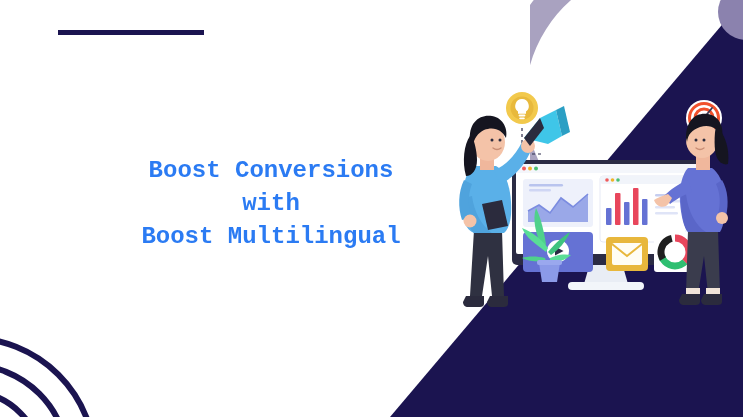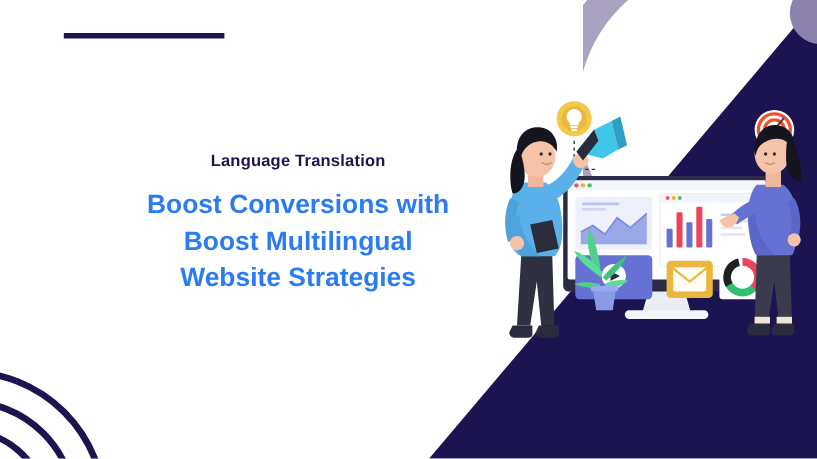--- a/index.html
+++ b/index.html
@@ -73,21 +73,22 @@
     color: #1b1450;
     letter-spacing: 0.2px;
     margin: 0 0 14px 0;
     line-height: 1.2;
   }
   .headline {
     font-size: 24px;
     font-weight: bold;
     color: #2b7bf3;
     line-height: 1.38;
-    margin: 4px;
+    margin: 16px;
+    font-family: Liberation Mono, monospace;
   }
   
   .illustration {
     position: absolute;
     left: 440px;
     top: 80px;
     width: 303px;
     height: 240px;
     z-index: 5;
   }
@@ -111,25 +112,23 @@
 
   <svg class="arcs" viewBox="0 0 230 210">
     <g fill="none" stroke="#1b1450" stroke-width="6">
       <circle cx="30" cy="180" r="125"></circle>
       <circle cx="30" cy="180" r="98"></circle>
       <circle cx="30" cy="180" r="71"></circle>
     </g>
   </svg>
 
   <div class="text-block">
-    <p class="eyebrow">Language Translation</p>
     <h1 class="headline">
       <span>Boost Conversions with</span><br>
       <span>Boost Multilingual</span><br>
-      <span>Website Strategies</span>
     </h1>
   </div>
 
   <svg class="illustration" viewBox="0 0 303 240">
 
     <g>
       <path d="M 82 48 L 82 74 L 104 74" fill="none" stroke="#2b2b4a" stroke-width="1.2" stroke-dasharray="3 3"></path>
       <circle cx="82" cy="28" r="16" fill="#f2c94c"></circle>
       <circle cx="82" cy="28" r="11.5" fill="#e8b93c"></circle>
       <path d="M 82 19 a 7 7 0 0 1 4 12.6 l 0 2.2 l -8 0 l 0 -2.2 A 7 7 0 0 1 82 19 z" fill="#ffffff"></path>

